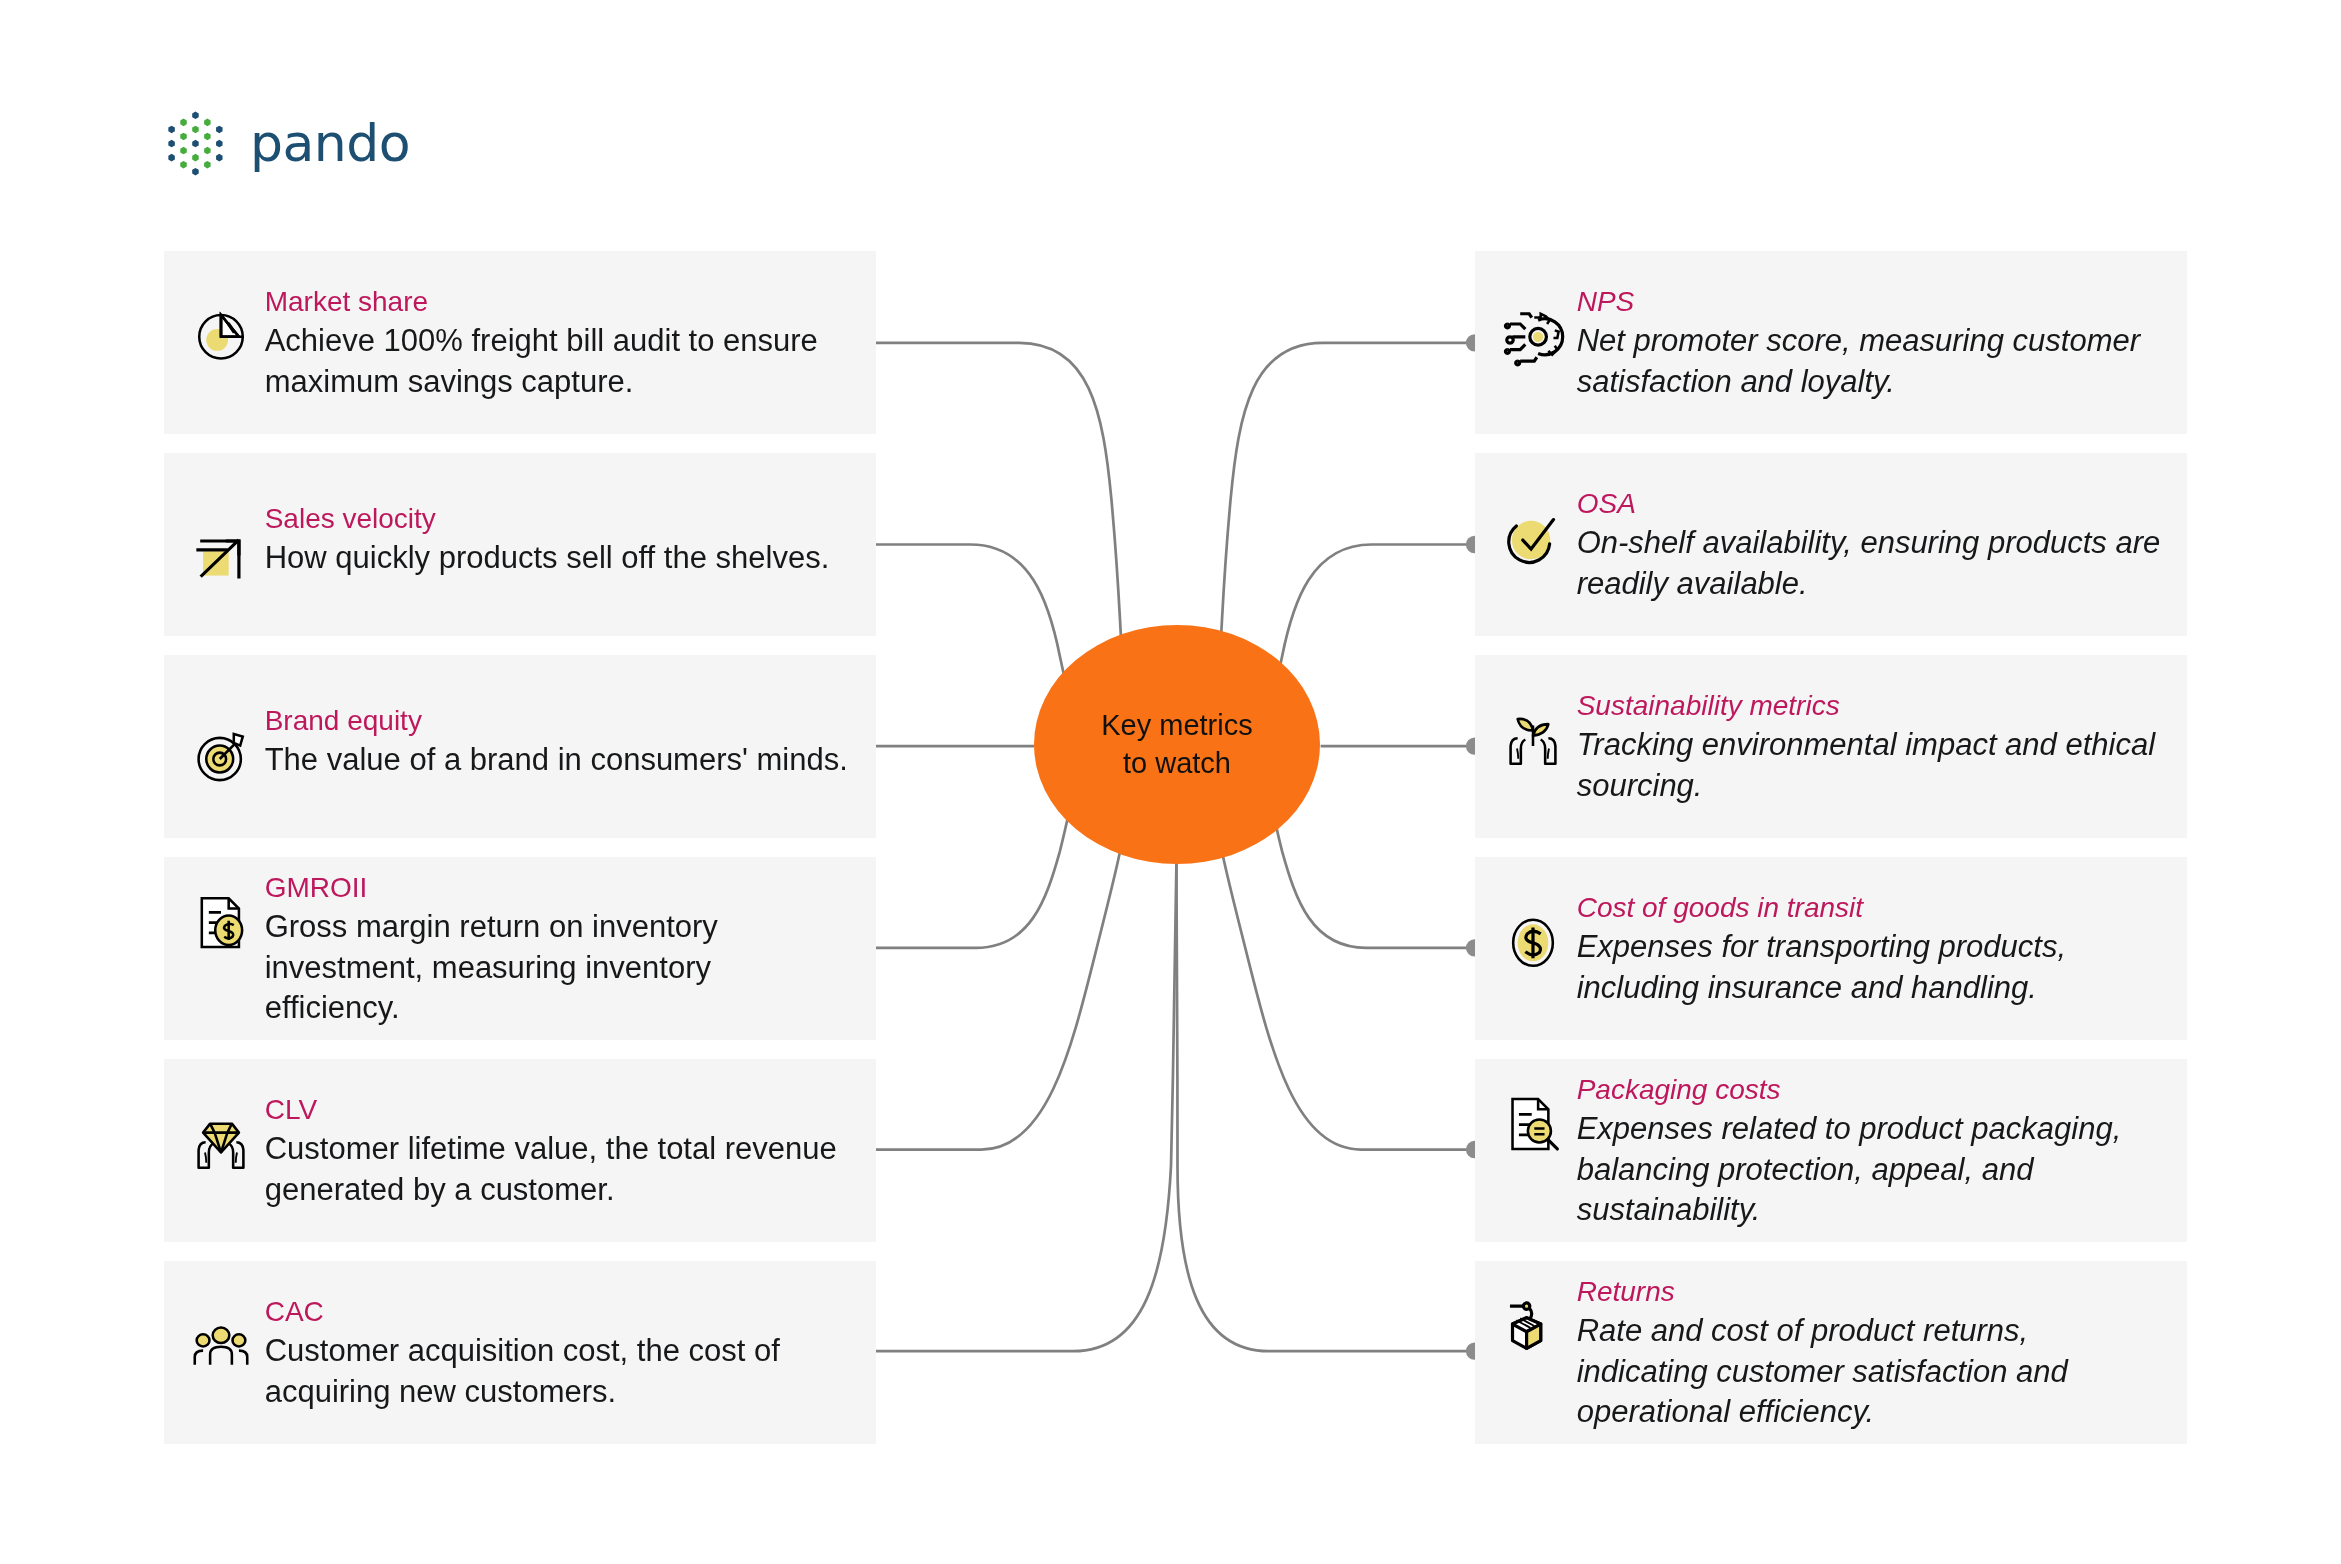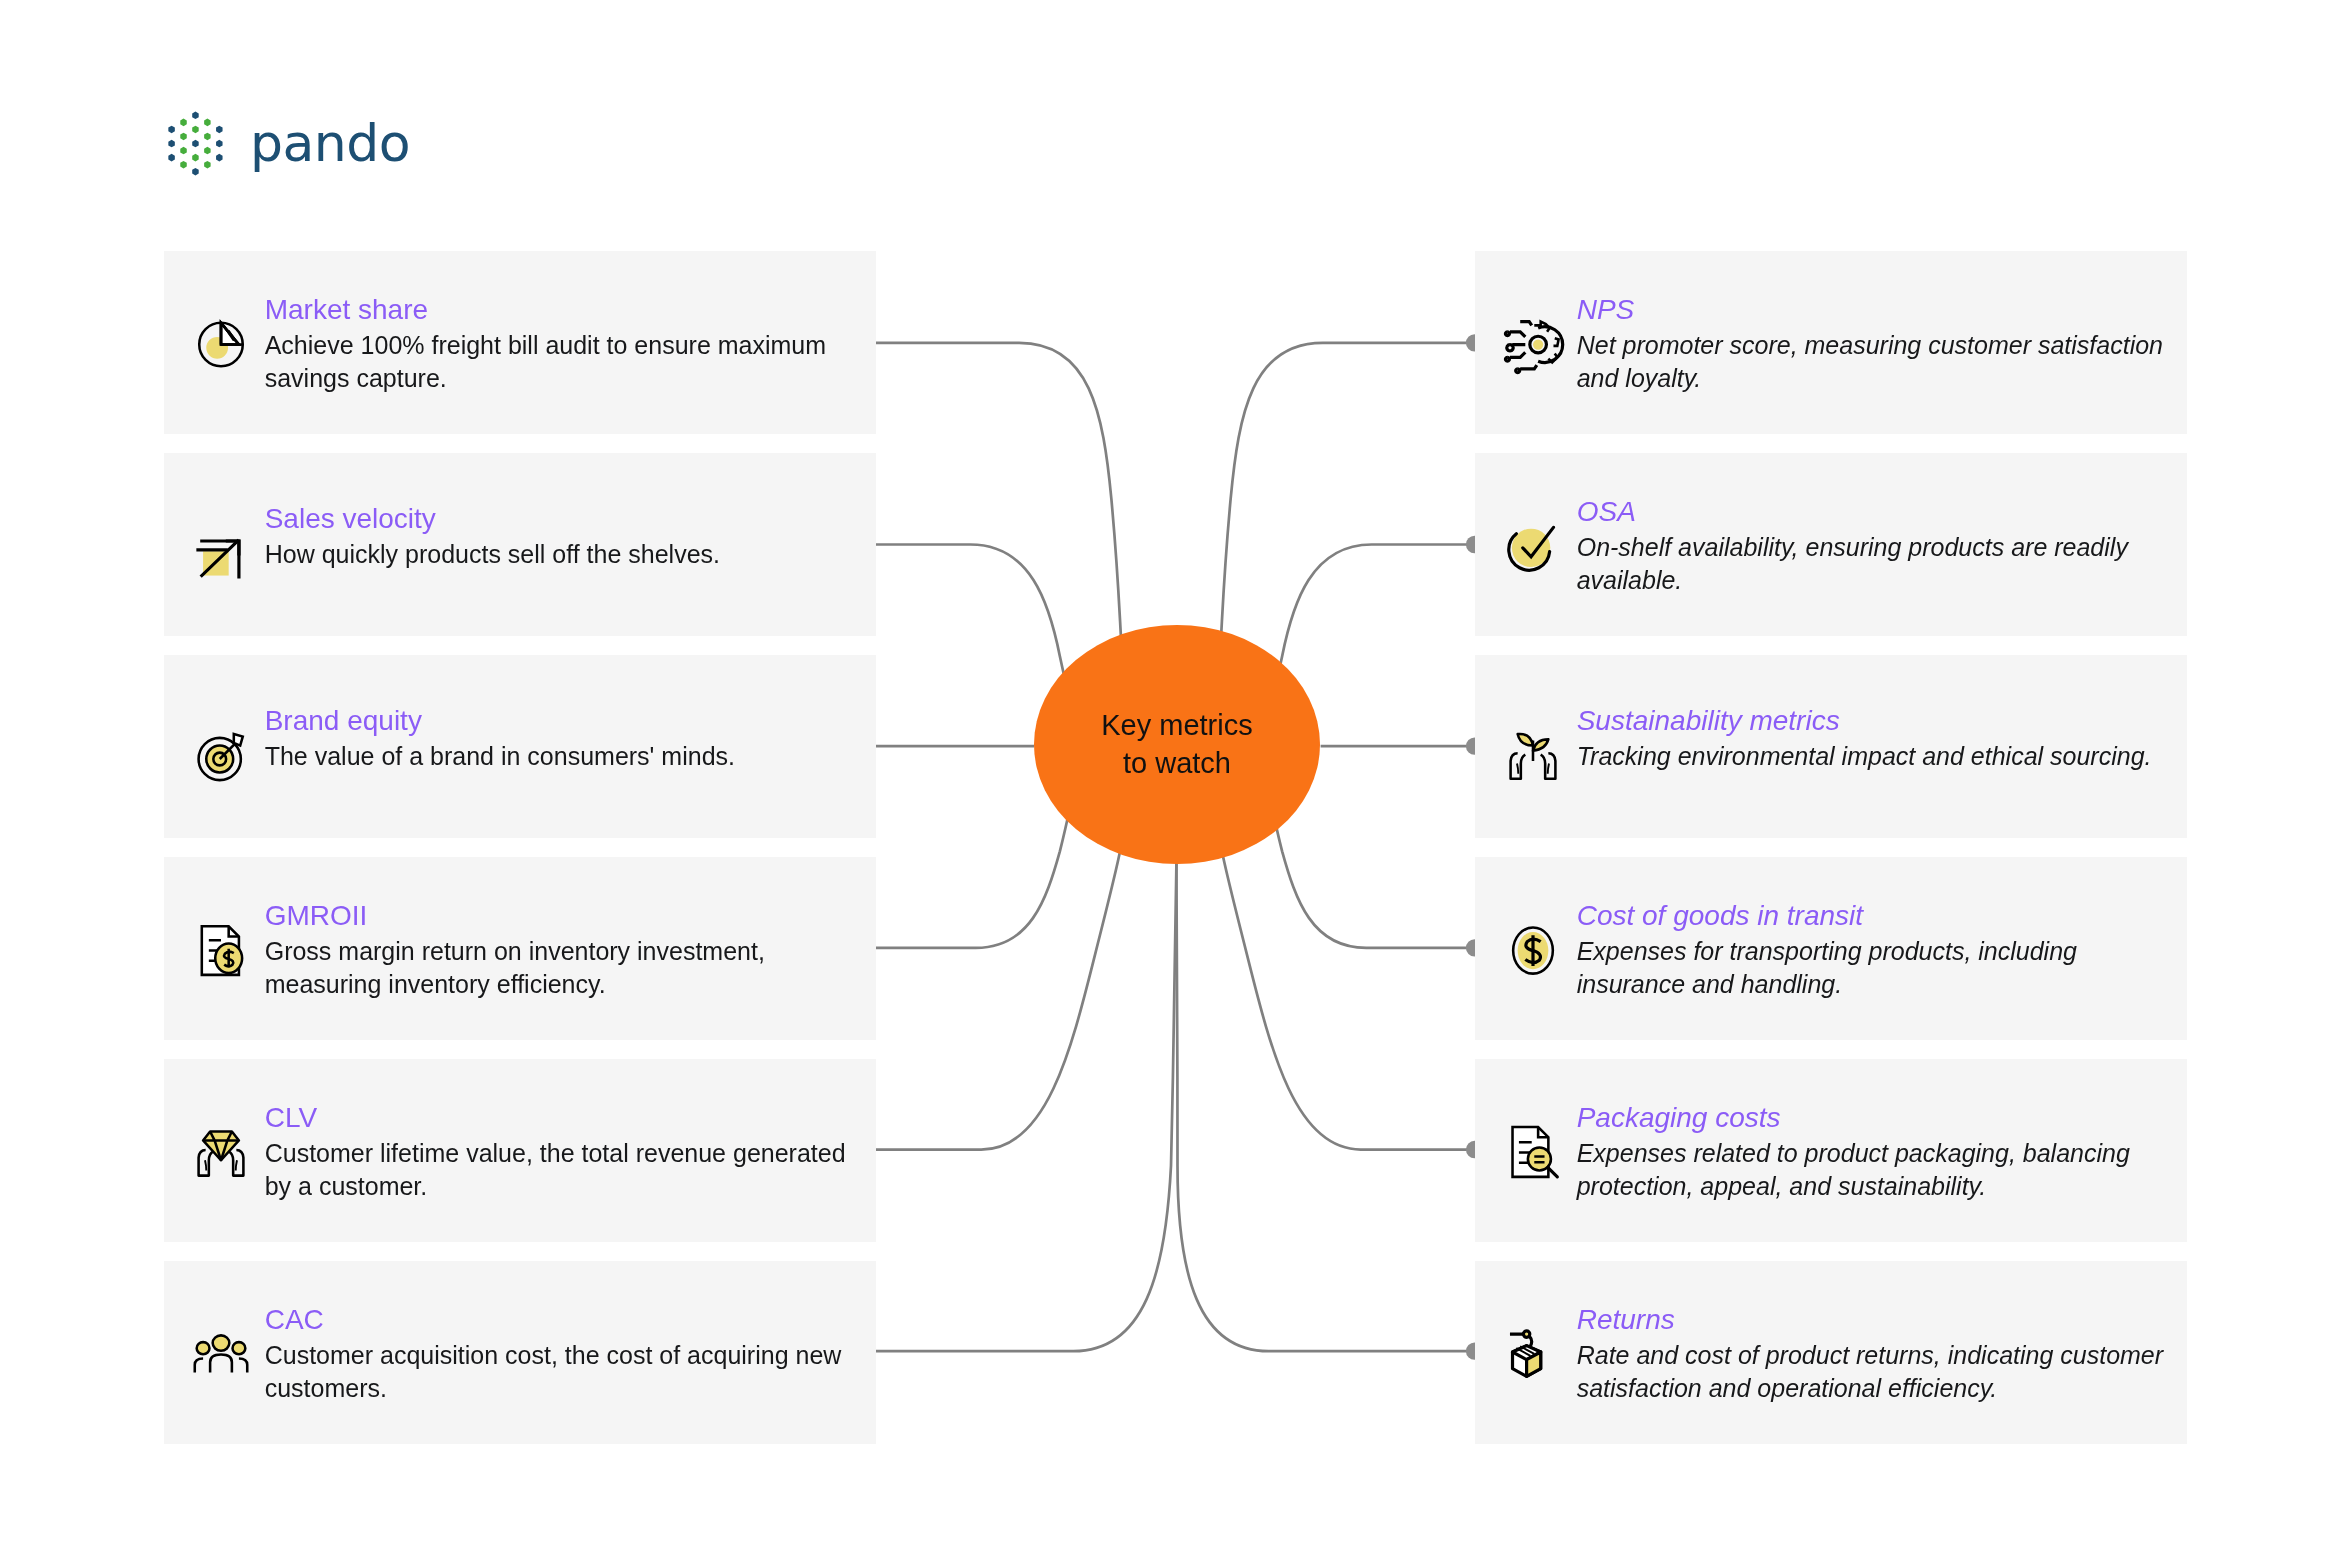--- a/index.html
+++ b/index.html
@@ -41,28 +41,28 @@
   .icon-wrap{
     flex:0 0 auto;
     width:70px;height:70px;
     display:flex;align-items:center;justify-content:center;
     margin-top:18.4px;
   }
   .icon-wrap svg{width:64px;height:64px;display:block;}
   .txt{margin-left:8.7px;padding-top:2.2px;}
   .c-title{
     font-size:28px;
-    color:#8b5cf6;
+    color:#be185d;
     line-height:1.12;
     margin:0 0 4.3px 0;
     font-weight:400;
     white-space:nowrap;
   }
   .c-desc{
-    font-size:25px;
+    font-size:31px;
     color:#17181a;
     line-height:1.30;
     margin:0;
     max-width:607px;
   }
   
   #hub{
     position:absolute;
     left:1034px;top:625px;
     width:286px;height:239px;

